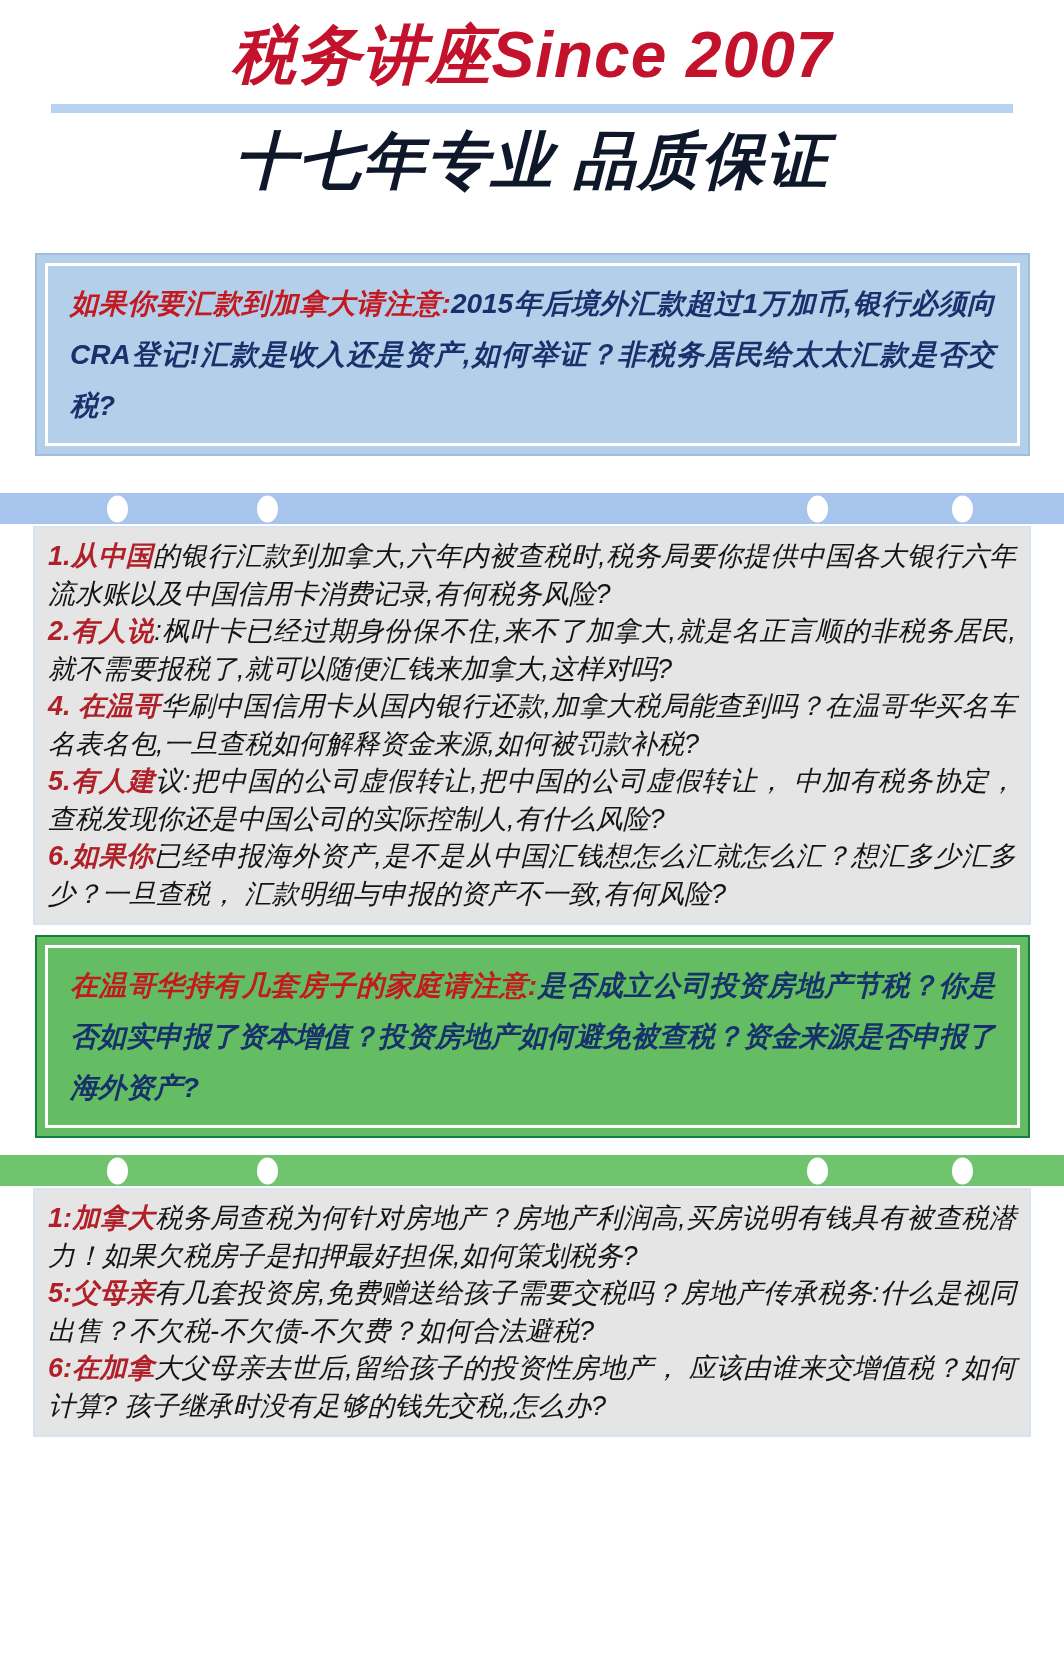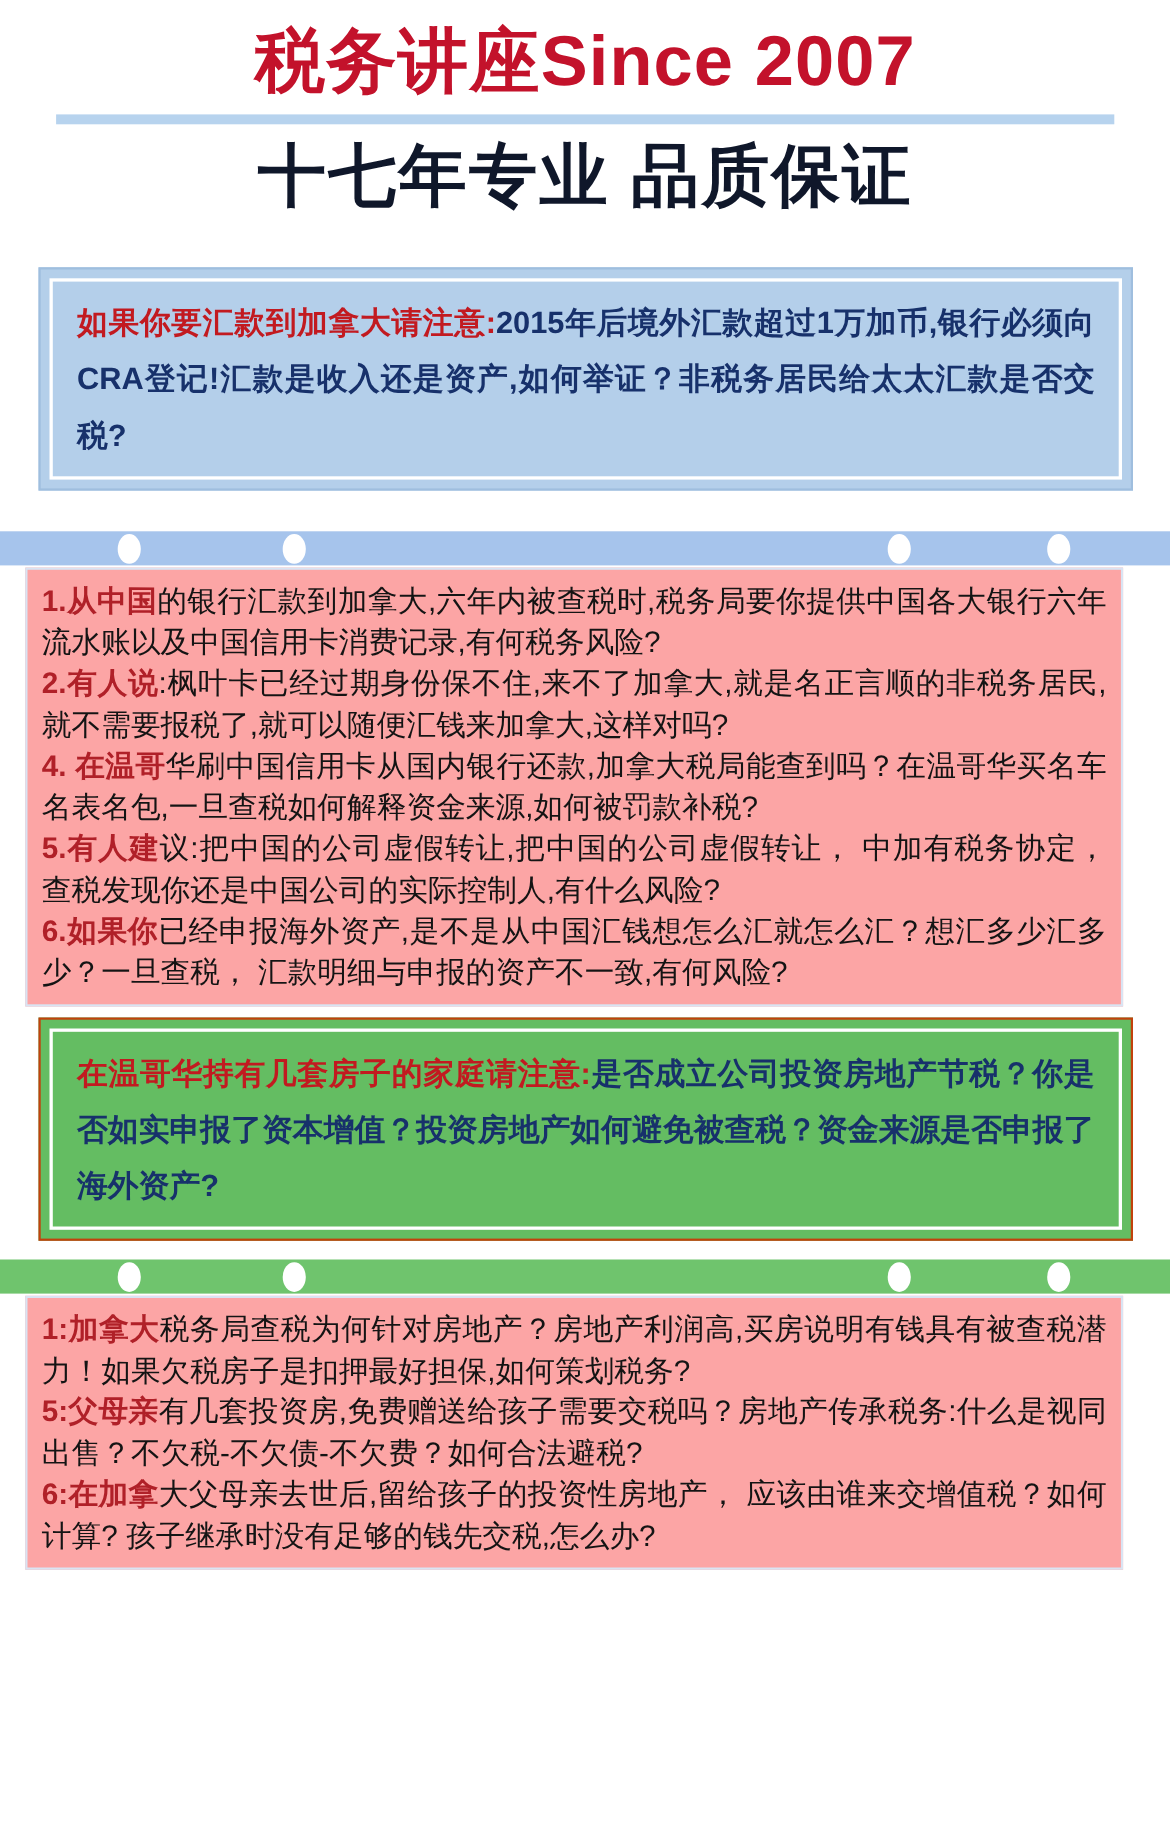--- a/index.html
+++ b/index.html
@@ -3,43 +3,43 @@
 <meta charset="utf-8">
 <style>
   * { margin: 0; padding: 0; box-sizing: border-box; }
   html, body { background: #ffffff; }
   body {
     width: 1064px; height: 1660px;
     overflow: hidden;
     font-family: "Liberation Sans", "DejaVu Sans", sans-serif;
     position: relative;
   }
-  .page { width: 1064px; height: 1614px; position: relative; }
+  .page { width: 1064px; height: 1614px; position: relative; font-style: italic; }
 
   
   .header { text-align: center; padding-top: 12px; }
   .title-main {
     color: #c3122b; font-size: 64px; font-weight: 800;
     letter-spacing: 1px; line-height: 86px; white-space: nowrap;
   }
   .title-underline {
     width: 962px; height: 9px; background: #b7d3ee;
     margin: 6px auto 6px auto;
   }
   .title-sub {
     color: #0f172a; font-size: 62px; font-weight: 800;
     letter-spacing: 2px; line-height: 84px; white-space: nowrap;
   }
 
   
   .notice {
     width: 995px; margin-left: 35px; padding: 8px;
   }
-  .notice.blue  { background: #b4cfea; border: 2px solid #9fbede; margin-top: 40px; }
-  .notice.green { background: #64bd62; border: 2px solid #c2410c; margin-top: 10px; }
+  .notice.blue  { background: #b4cfea; border: 2px solid #9fbede; margin-top: 50px; }
+  .notice.green { background: #64bd62; border: 2px solid #15803d; margin-top: 10px; }
   .notice .inner {
     border: 3px solid #ffffff; padding: 12px 22px;
     font-size: 28px; font-weight: 700; line-height: 51px;
     color: #1b3a6b; text-align: justify;
   }
   .notice .lead { color: #c21a20; }
   .notice .body { color: #17316b; }
 
   
   .ribbon { width: 1064px; height: 31px; position: relative; }
@@ -47,22 +47,22 @@
   .ribbon.green { background: #6fc46d; margin-top: 17px; }
   .dot {
     position: absolute; top: 50%; transform: translateY(-50%);
     width: 21px; height: 27px; border-radius: 50%; background: #ffffff;
   }
   .dot.d1 { left: 107px; } .dot.d2 { left: 257px; }
   .dot.d3 { left: 807px; } .dot.d4 { left: 952px; }
 
   
   .panel {
-    width: 998px; margin-left: 23px; margin-top: 2px;
-    background: #fca5a5; border: 2px solid #d9e4f3;
+    width: 998px; margin-left: 33px; margin-top: 2px;
+    background: #e5e5e5; border: 2px solid #d9e4f3;
     padding: 10px 13px 10px 13px;
   }
   .item {
     font-size: 27px; line-height: 37.5px; color: #141414;
     text-align: justify; font-weight: 400;
   }
   .item .lead { color: #b02028; font-weight: 800; }
 </style>
 </head>
 <body>

